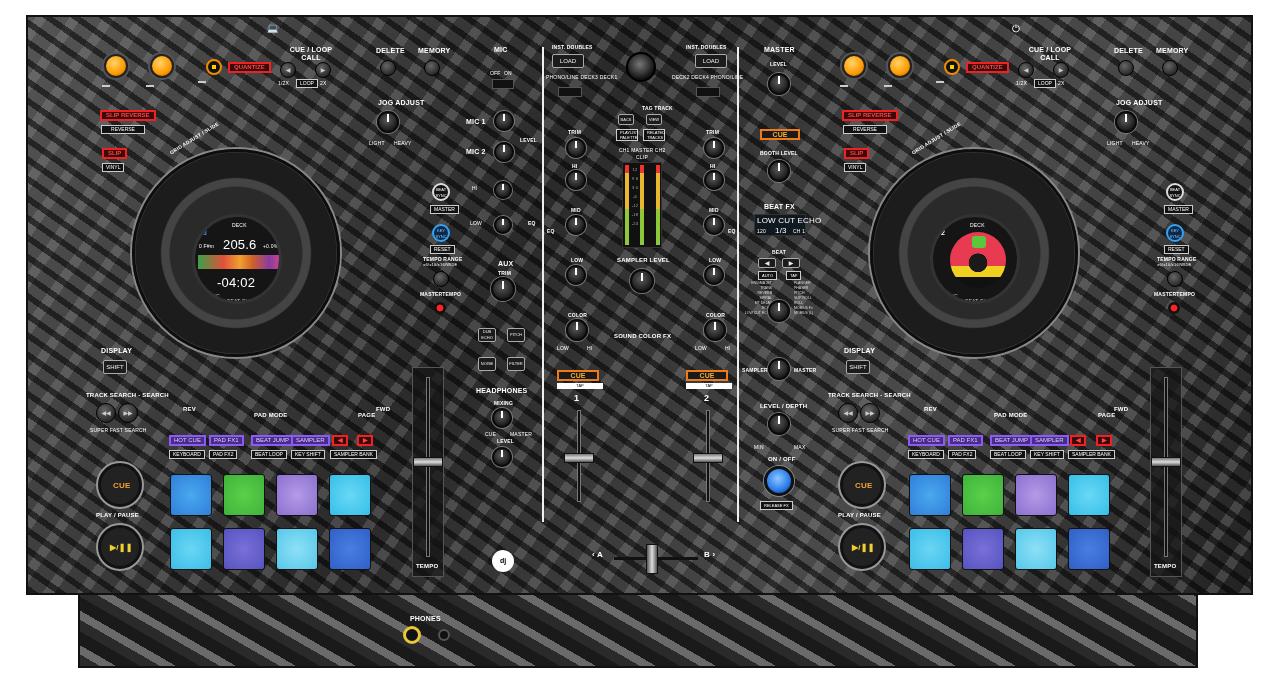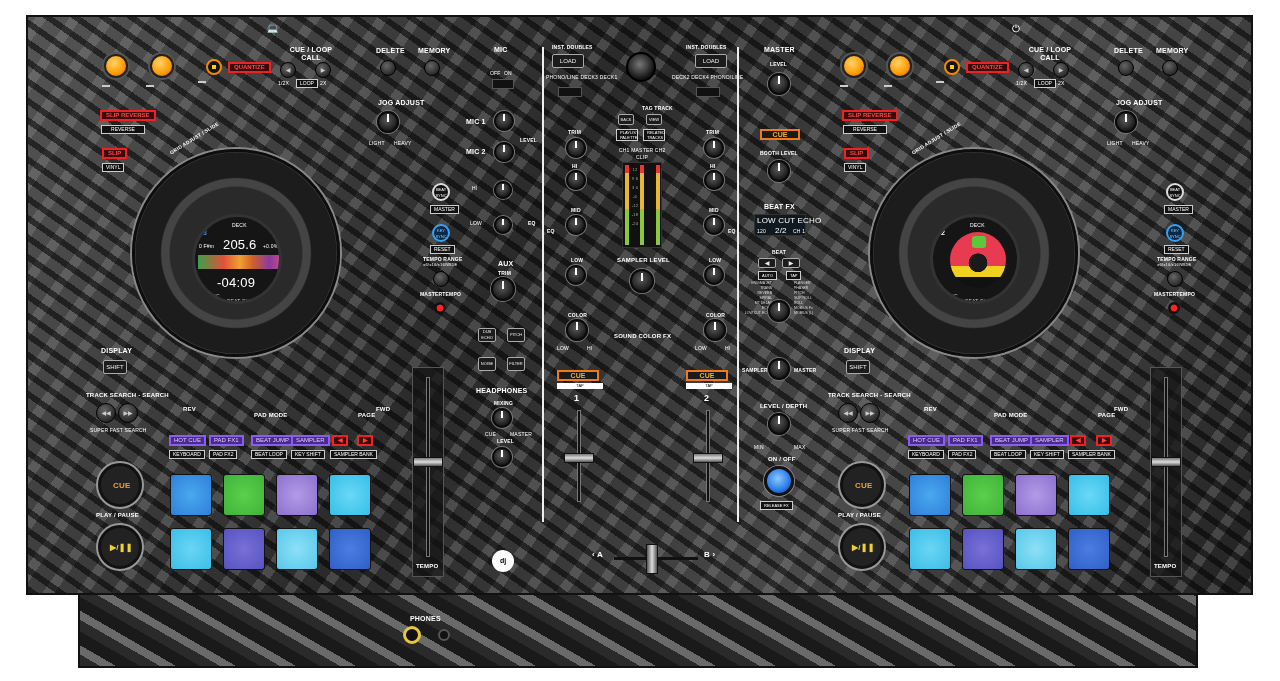--- a/index.html
+++ b/index.html
@@ -81,21 +81,21 @@
 
       <div class="jog" style="left:104px;top:132px;width:208px;height:208px"></div>
       <div class="jog-screen" style="left:164px;top:197px;width:90px;height:90px">
         <div class="lbl sm" style="left:37px;top:5px">DECK</div>
         <div class="lbl" style="left:8px;top:12px;color:#3c8ce8">3</div>
         <div class="lbl" style="left:78px;top:12px">1</div>
         <div class="lbl sm" style="left:4px;top:26px">0 F#m</div>
         <div class="lbl" style="left:28px;top:20px;font-size:13px;font-weight:normal">205.6</div>
         <div class="lbl sm" style="left:68px;top:26px">+0.0%</div>
         <div class="abs" style="left:3px;top:38px;width:84px;height:14px;background:linear-gradient(90deg,#3ca04a,#e0503a 30%,#f0a030 50%,#d0602a 65%,#8a3aa0 85%,#d04a8a)"></div>
-        <div class="lbl" style="left:22px;top:58px;font-size:13px;font-weight:normal">-04:09</div>
+        <div class="lbl" style="left:22px;top:58px;font-size:13px;font-weight:normal">-04:02</div>
         <div class="lbl sm" style="left:10px;top:76px;color:#ccc">SYNC</div>
         <div class="lbl sm" style="left:32px;top:81px;color:#ccc">BEAT SYNC</div>
         <div class="lbl sm" style="left:66px;top:76px;color:#f09030">MASTER</div>
       </div>
 
       <div class="abs" style="left:404px;top:166px;width:18px;height:18px;border-radius:50%;border:2px solid #ddd;background:#111;font-size:4px;text-align:center;line-height:6px;padding-top:2px"><span>BEAT SYNC</span></div>
       <div class="tag" style="left:402px;top:188px">MASTER</div>
       <div class="abs" style="left:404px;top:207px;width:18px;height:18px;border-radius:50%;border:2px solid #3aa0f0;background:#0a2a4a;font-size:4px;text-align:center;line-height:6px;padding-top:2px;color:#8cf"><span>KEY SYNC</span></div>
       <div class="tag" style="left:402px;top:228px">RESET</div>
       <div class="lbl sm" style="left:395px;top:239px;font-weight:bold">TEMPO RANGE</div>
@@ -263,21 +263,21 @@
     <div class="abs" style="left:710px;top:0;width:82px;height:580px">
       <div class="lbl" style="left:26px;top:29px">MASTER</div>
       <div class="lbl sm" style="left:32px;top:44px;font-weight:bold">LEVEL</div>
       <div class="knob" style="left:30px;top:56px;width:22px;height:22px"></div>
       <div class="btn-cue" style="left:22px;top:112px;width:40px">CUE</div>
       <div class="lbl sm" style="left:22px;top:133px;font-weight:bold">BOOTH LEVEL</div>
       <div class="knob" style="left:30px;top:143px;width:22px;height:22px"></div>
       <div class="lbl" style="left:26px;top:186px">BEAT FX</div>
       <div class="abs" style="left:16px;top:197px;width:52px;height:22px;background:#101820;border:1px solid #333">
         <div class="lbl" style="left:2px;top:1px;font-weight:normal;font-size:8px">LOW CUT ECHO</div>
-        <div class="lbl" style="left:20px;top:11px;font-weight:normal;font-size:8px">2/2</div>
+        <div class="lbl" style="left:20px;top:11px;font-weight:normal;font-size:8px">1/3</div>
         <div class="lbl sm" style="left:2px;top:13px">120</div>
         <div class="lbl sm" style="left:38px;top:13px">CH 1</div>
       </div>
       <div class="lbl sm" style="left:34px;top:232px;font-weight:bold">BEAT</div>
       <div class="btn-dark" style="left:20px;top:241px;width:18px;height:10px">◀</div>
       <div class="btn-dark" style="left:44px;top:241px;width:18px;height:10px">▶</div>
       <div class="tag" style="left:20px;top:254px;font-size:4px">AUTO</div>
       <div class="tag" style="left:48px;top:254px;font-size:4px">TAP</div>
       <div class="abs" style="left:6px;top:264px;font-size:3.5px;line-height:5px;color:#ddd;text-align:right;width:28px">ENIGMA JET<br>TRANS<br>REVERB<br>SPIRAL<br>MT DELAY<br>ECHO<br>LOW CUT ECHO</div>
       <div class="abs" style="left:56px;top:264px;font-size:3.5px;line-height:5px;color:#ddd;width:28px">FLANGER<br>PHASER<br>PITCH<br>SLIP ROLL<br>ROLL<br>MOBIUS Fx<br>MOBIUS (L)</div>

